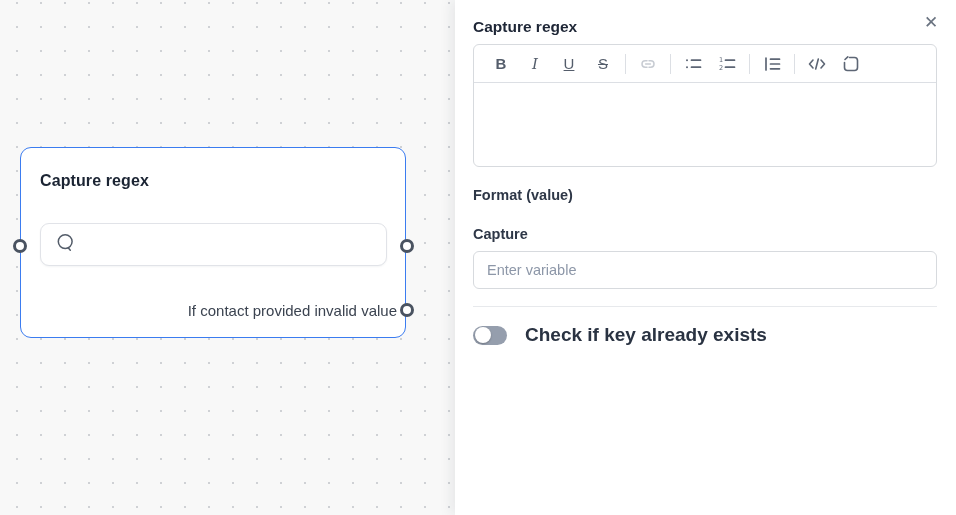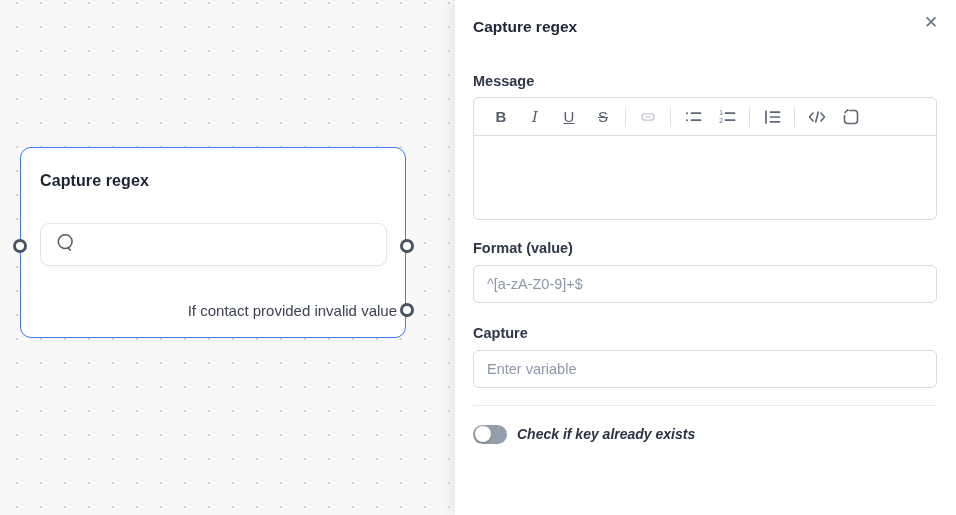--- a/index.html
+++ b/index.html
@@ -103,21 +103,21 @@
   .row-exists   { margin-top:18px; }
   .row-optional { margin-top:25px; }
   .switch {
     position:relative; width:34px; height:19px; border-radius:10px;
     background:#959ead; border:none; cursor:pointer; flex:0 0 auto;
   }
   .switch .knob {
     position:absolute; left:1.5px; top:1.5px; width:16px; height:16px;
     border-radius:50%; background:#fff; box-shadow:0 1px 2px rgba(0,0,0,.25);
   }
-  .toggle-label { margin-left:10px; font-size:14px; font-weight:700; color:#2a3342;font-style:italic; }
+  .toggle-label { margin-left:18px; font-size:19px; font-weight:700; color:#2a3342; }
   .info-icon { margin-left:9px; display:flex; align-items:center; }
 </style>
 </head>
 <body>
 
 <div class="canvas">
   <div class="node">
     <div class="node-title">Capture regex</div>
 
     <div class="node-input">
@@ -140,21 +140,20 @@
   </div>
 </div>
 
 <div class="panel">
   <div class="panel-header">
     <span class="panel-title">Capture regex</span>
     <button class="close-btn">✕</button>
   </div>
 
   
-  <div class="field-label lbl-message">Message</div>
 
   <div class="editor">
     <div class="toolbar">
       <button class="tbtn">
         <span class="tb-letter">B</span>
       </button>
       <button class="tbtn">
         <span class="tb-letter tb-italic">I</span>
       </button>
       <button class="tbtn">
@@ -217,21 +216,20 @@
         <svg width="20" height="20" viewBox="0 0 20 20" fill="none" stroke="#5d6675" stroke-width="1.6" stroke-linecap="round" stroke-linejoin="round">
           <path d="M8.5 3.5 H13.5 a3 3 0 0 1 3 3 V13.5 a3 3 0 0 1 -3 3 H6.5 a3 3 0 0 1 -3 -3 V8.5"></path>
           <path d="M4 5.5 L6.8 2.8"></path>
         </svg>
       </button>
     </div>
   </div>
 
   
   <div class="field-label lbl-format">Format (value)</div>
-  <input class="tinput" type="text" placeholder="^[a-zA-Z0-9]+$" style="">
 
   
   <div class="field-label lbl-variable">Capture</div>
   <input class="tinput" type="text" placeholder="Enter variable" style="">
 
   <div class="hdivider"></div>
 
   
   <div class="toggle-row row-exists">
     <button class="switch">

